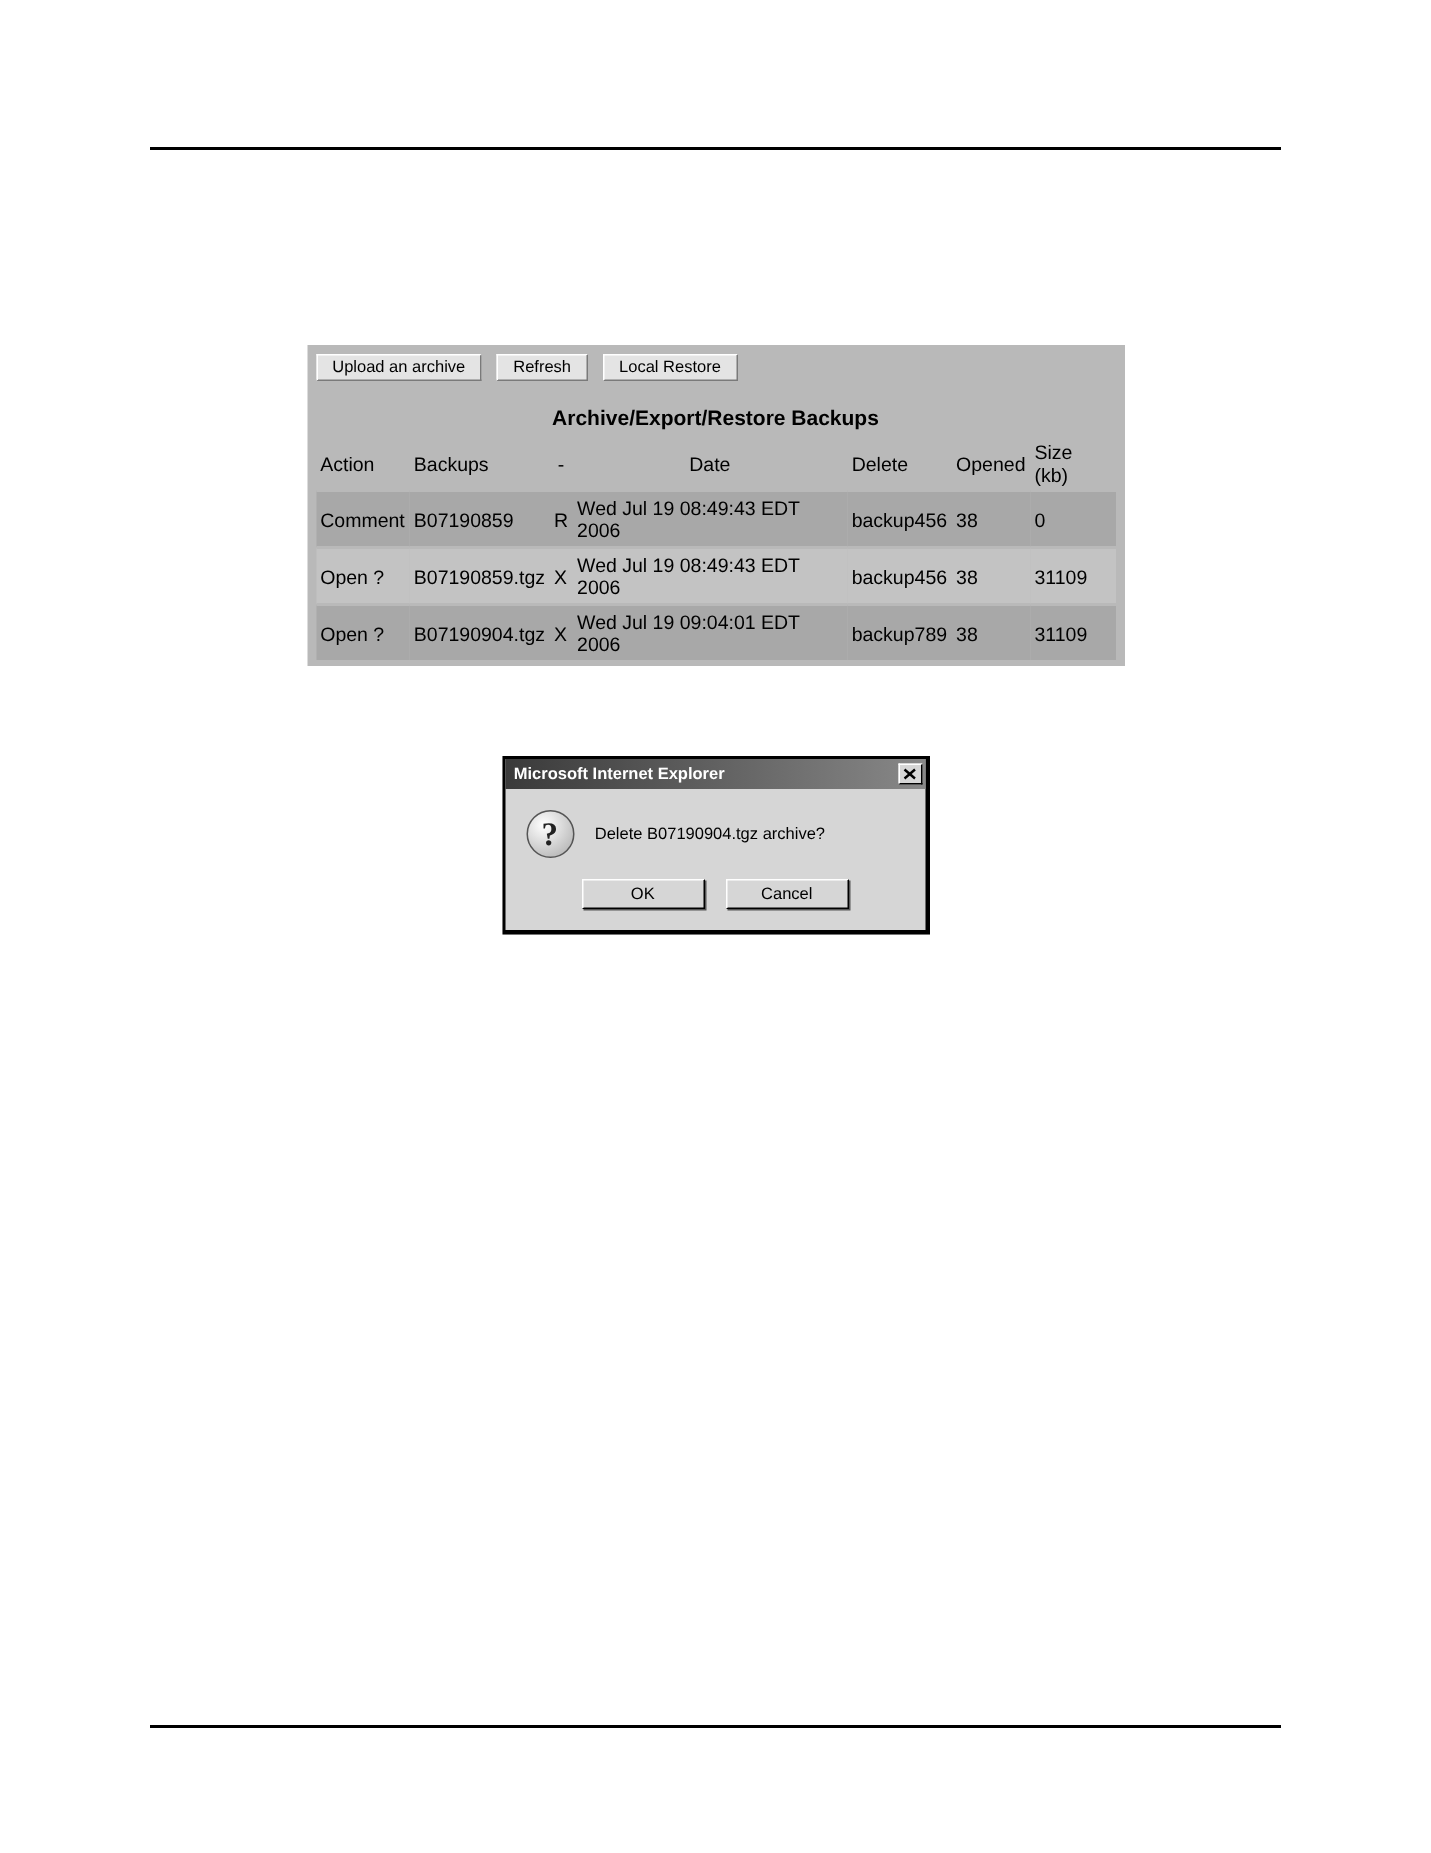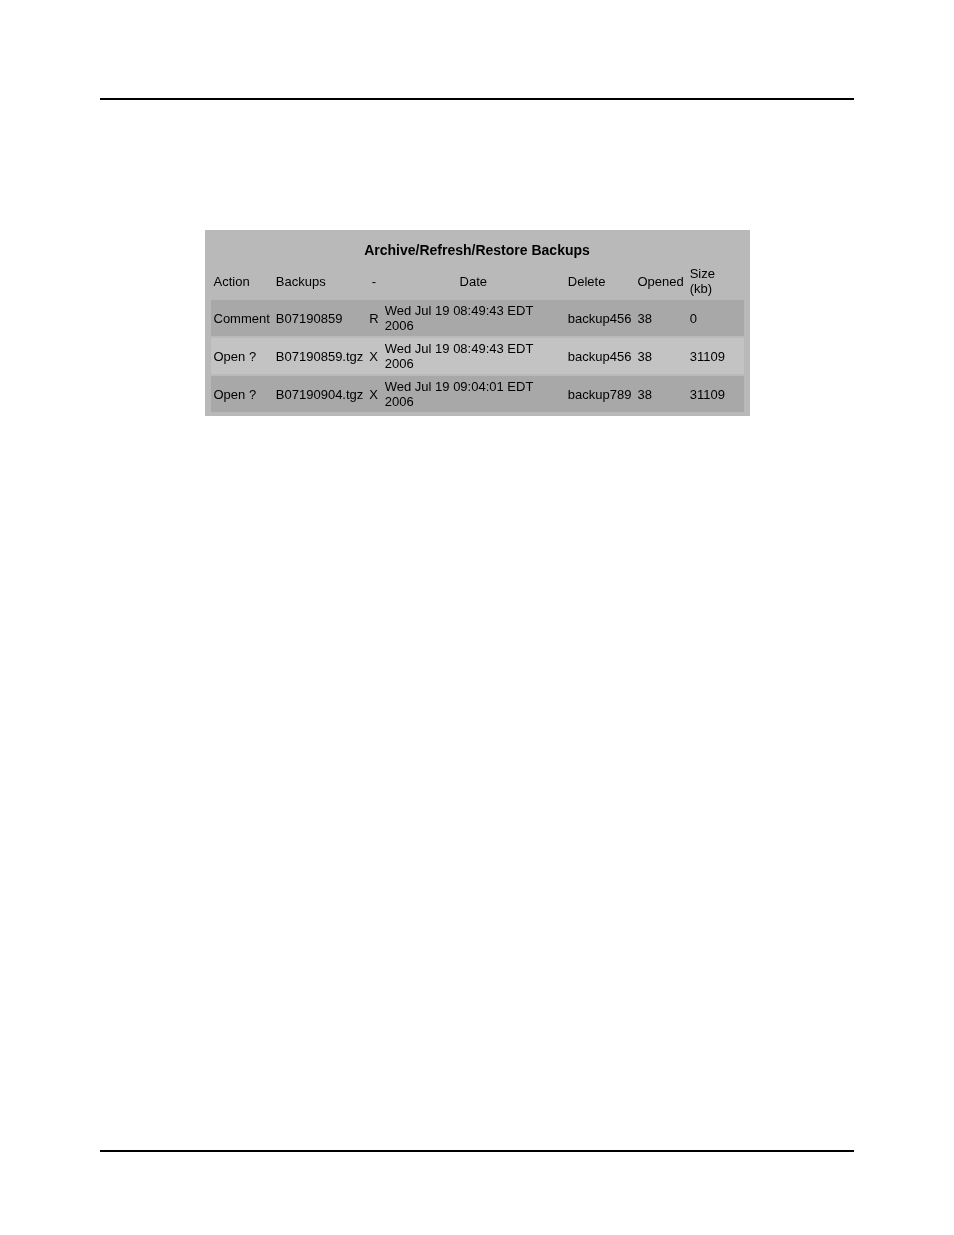--- a/index.html
+++ b/index.html
@@ -149,22 +149,27 @@
     cursor: pointer;
   }
 </style>
 </head>
 <body>
 
 <div class="page">
   <hr class="rule top-rule">
 
   <div class="backup-panel">
-
-    <div class="panel-title">Archive/Refresh/Restore Backups</div>
+    <div class="toolbar-row">
+      <button class="btn">Upload an archive</button>
+      <button class="btn">Refresh</button>
+      <button class="btn">Local Restore</button>
+    </div>
+
+    <div class="panel-title">Archive/Export/Restore Backups</div>
 
     <table class="backup-table">
       <thead>
         <tr>
           <th>Action</th>
           <th>Backups</th>
           <th class="center">-</th>
           <th class="center">Date</th>
           <th>Delete</th>
           <th>Opened</th>
@@ -196,15 +201,36 @@
           <td>X</td>
           <td>Wed Jul 19 09:04:01 EDT 2006</td>
           <td>backup789</td>
           <td>38</td>
           <td>31109</td>
         </tr>
       </tbody>
     </table>
   </div>
 
+  <div class="dialog-wrap">
+    <div class="dialog">
+      <div class="titlebar">
+        <span class="titlebar-text">Microsoft Internet Explorer</span>
+        <span class="closebox">
+          <svg width="9" height="8" viewBox="0 0 9 8">
+            <line x1="1" y1="1" x2="8" y2="7" stroke="#000" stroke-width="1.6"></line>
+            <line x1="8" y1="1" x2="1" y2="7" stroke="#000" stroke-width="1.6"></line>
+          </svg>
+        </span>
+      </div>
+      <div class="dialog-body">
+        <div class="qicon">?</div>
+        <div class="dialog-msg">Delete B07190904.tgz archive?</div>
+      </div>
+      <div class="dialog-buttons">
+        <button class="dlgbtn">OK</button>
+        <button class="dlgbtn">Cancel</button>
+      </div>
+    </div>
+  </div>
 
   <hr class="rule bottom-rule">
 </div>
 
 </body></html>

